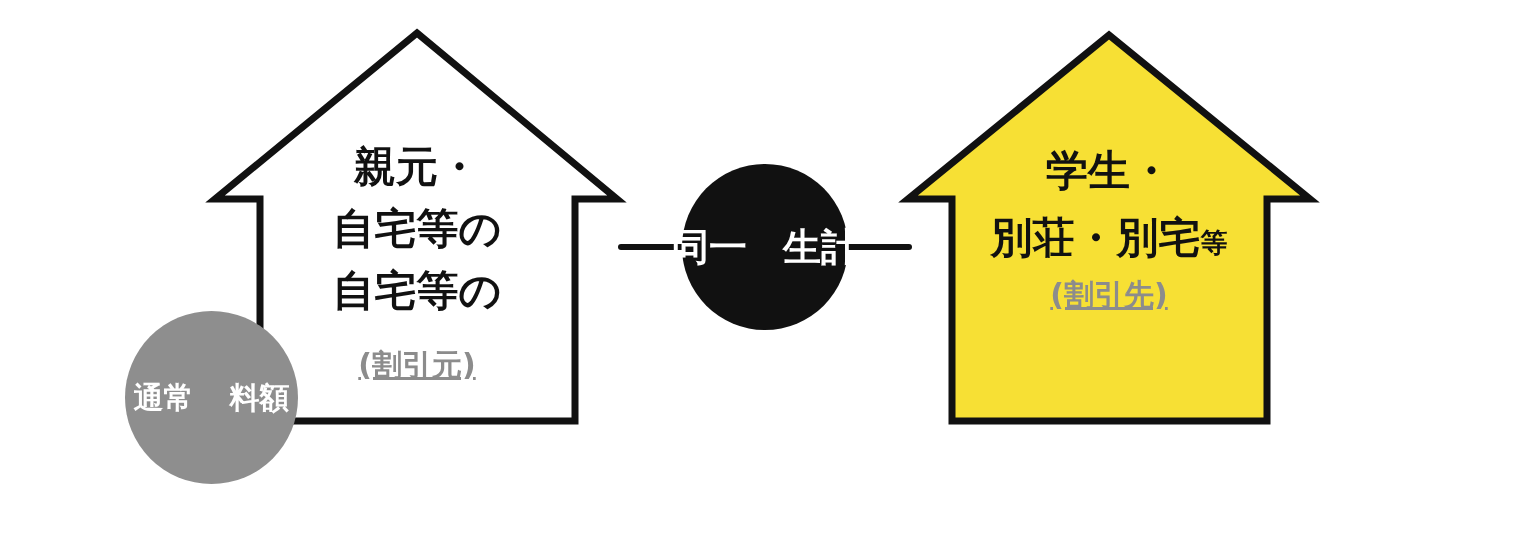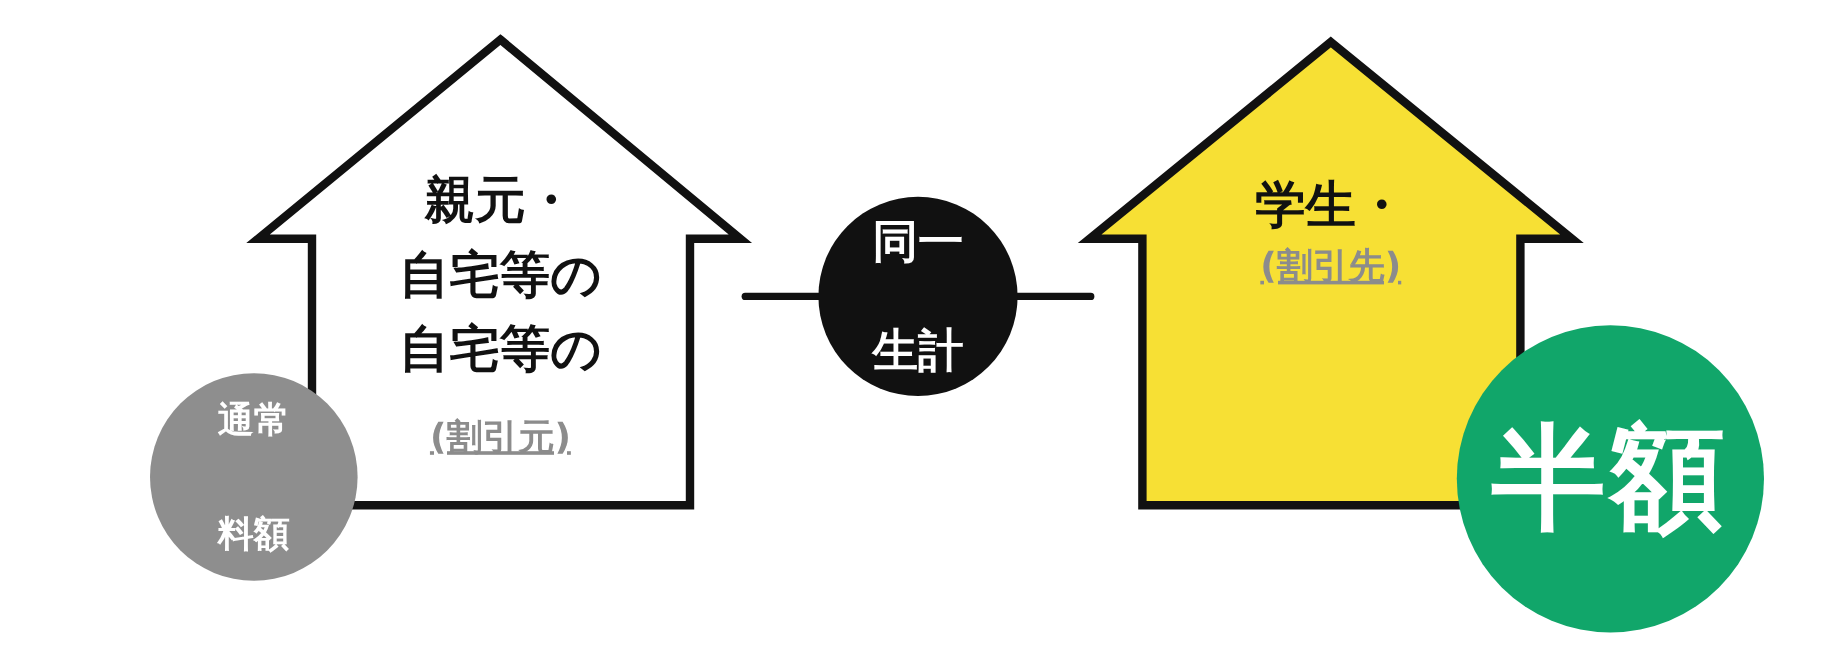--- a/index.html
+++ b/index.html
@@ -60,21 +60,21 @@
     font-weight: bold;
     color: var(--color-muted-text);
     text-decoration: underline;
   }
   .left-house-text .house-note { margin-top: 25px; }
   .right-house-text .house-note { margin-top: 1px; }
   .badge {
     position: absolute;
     border-radius: 50%;
     display: flex;
-    flex-direction: column;
+    flex-direction: row;
     align-items: center;
     justify-content: center;
     text-align: center;
     color: var(--color-badge-text);
     font-weight: bold;
     white-space: nowrap;
     gap: 36px;
   }
   .normal-fee-badge {
     left: 125px; top: 311px; width: 173px; height: 173px;
@@ -107,30 +107,28 @@
 
   <div class="house-text left-house-text">
     <div>親元・</div>
     <div>自宅等の</div>
     <div>自宅等の</div>
     <div class="house-note">(割引元)</div>
   </div>
 
   <div class="house-text right-house-text">
     <div>学生・</div>
+    <div><span>別荘・別宅</span><span class="suffix-small">等</span></div>
     <div class="house-note">(割引先)</div>
   </div>
 
   <div class="badge normal-fee-badge">
     <div>通常</div>
     <div>料額</div>
   </div>
 
   <div class="badge same-household-badge">
     <div>同一</div>
     <div>生計</div>
   </div>
 
-  <div class="badge half-price-badge">
-    <div>半額</div>
-  </div>
 
 </div>
 
 </body></html>

